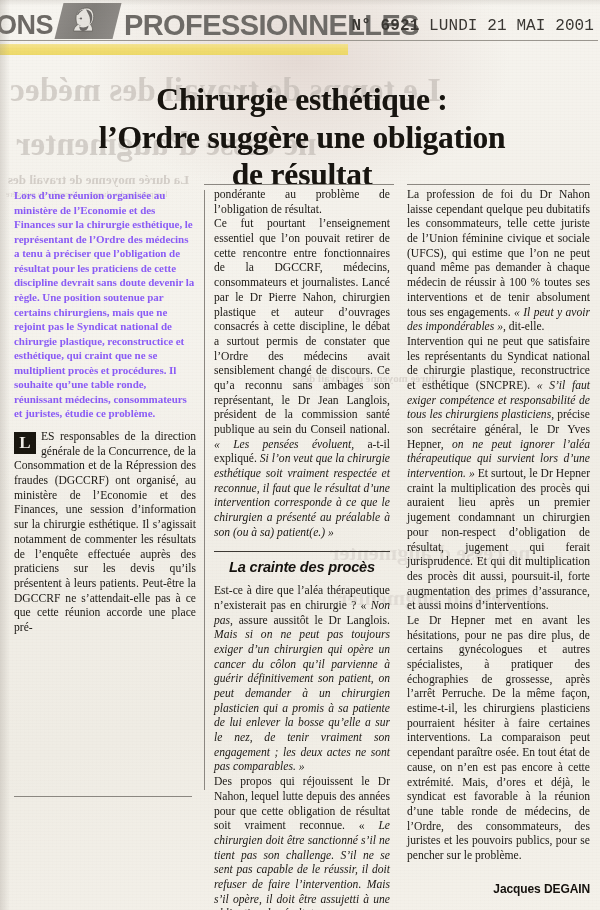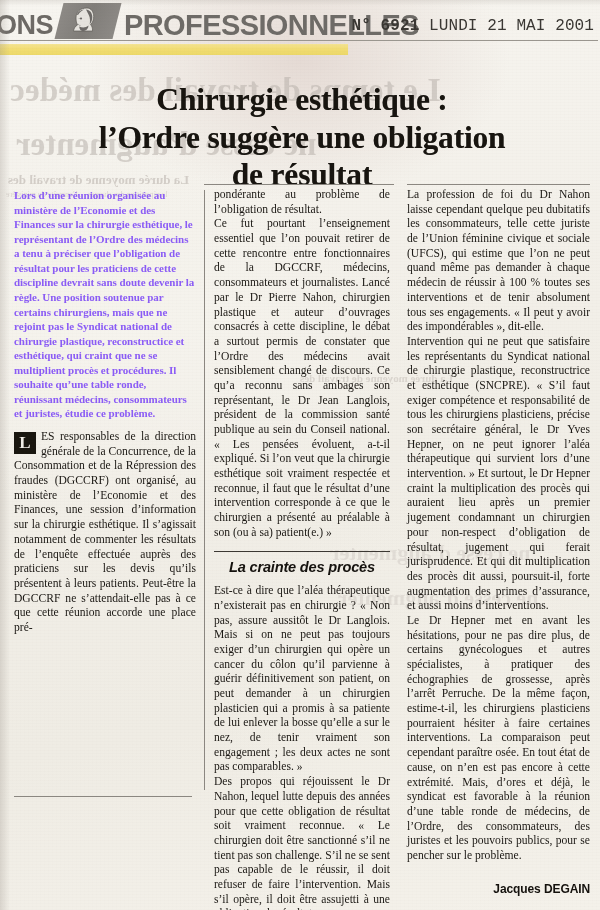--- a/index.html
+++ b/index.html
@@ -217,21 +217,21 @@
     margin: 2px 5px 0 0;
     background: #19160f;
     color: #f2efe8;
     font-family: "Liberation Serif", serif;
     font-weight: 700;
     font-size: 17px;
     line-height: 22px;
     text-align: center;
   }
   p.body { margin: 0; text-align: justify; }
-  .it { }
+  .it { font-style: italic; }
   
   #col1-bottom-rule {
     position: absolute;
     left: 0; top: 608px;
     width: 178px; height: 1.2px;
     background: #8b8781;
   }
   
   .subhead-wrap {
     margin: 10px 0 8px 0;

